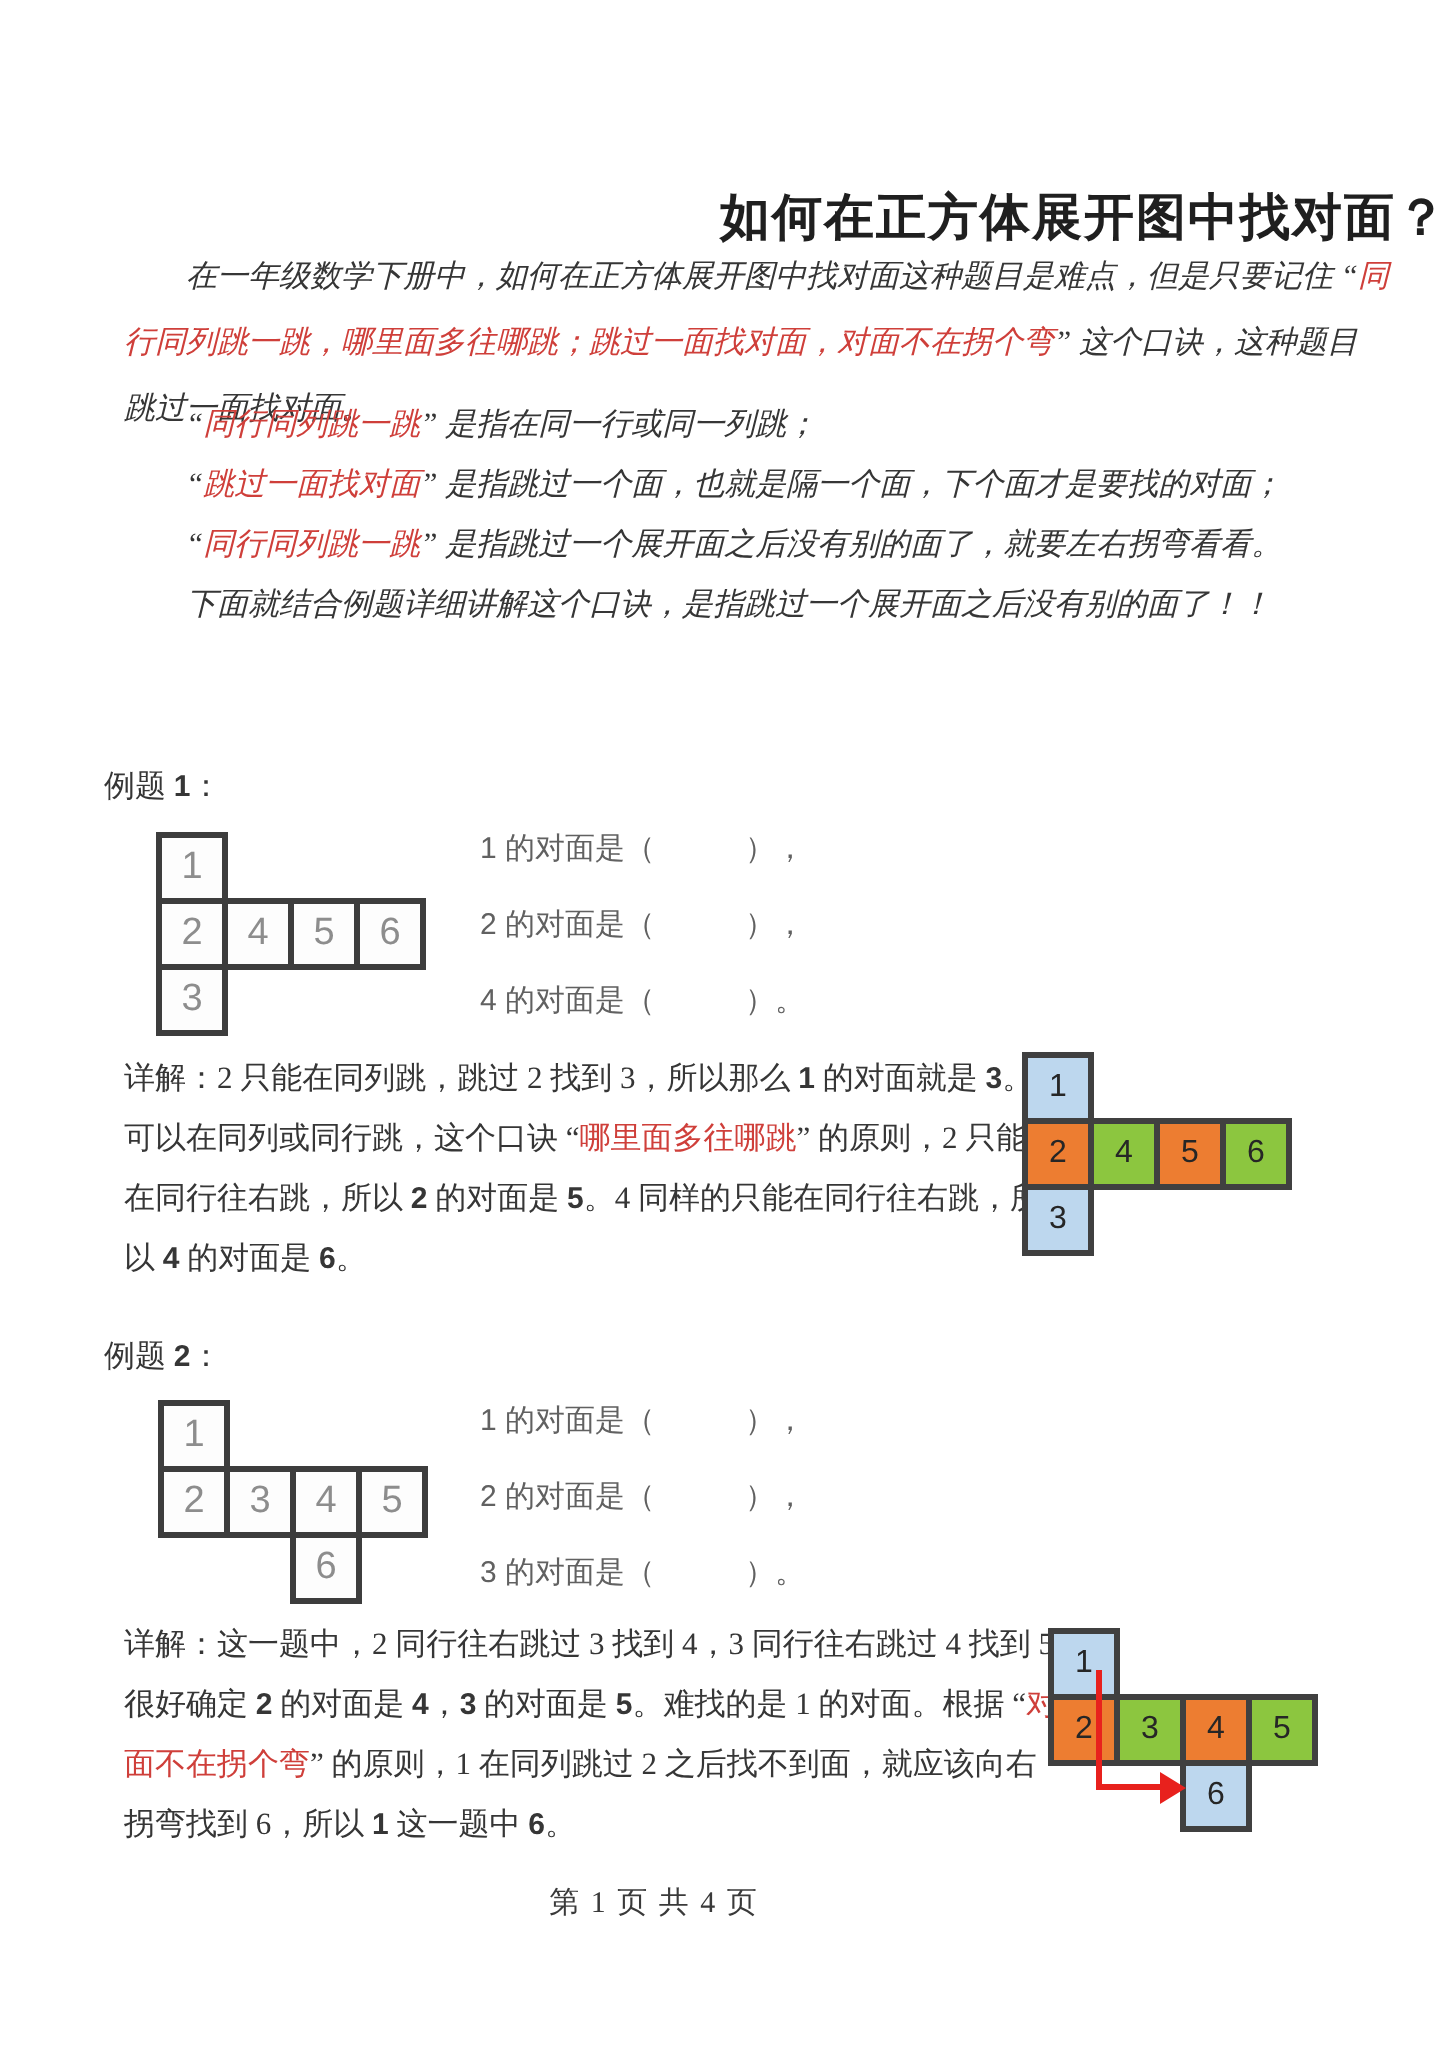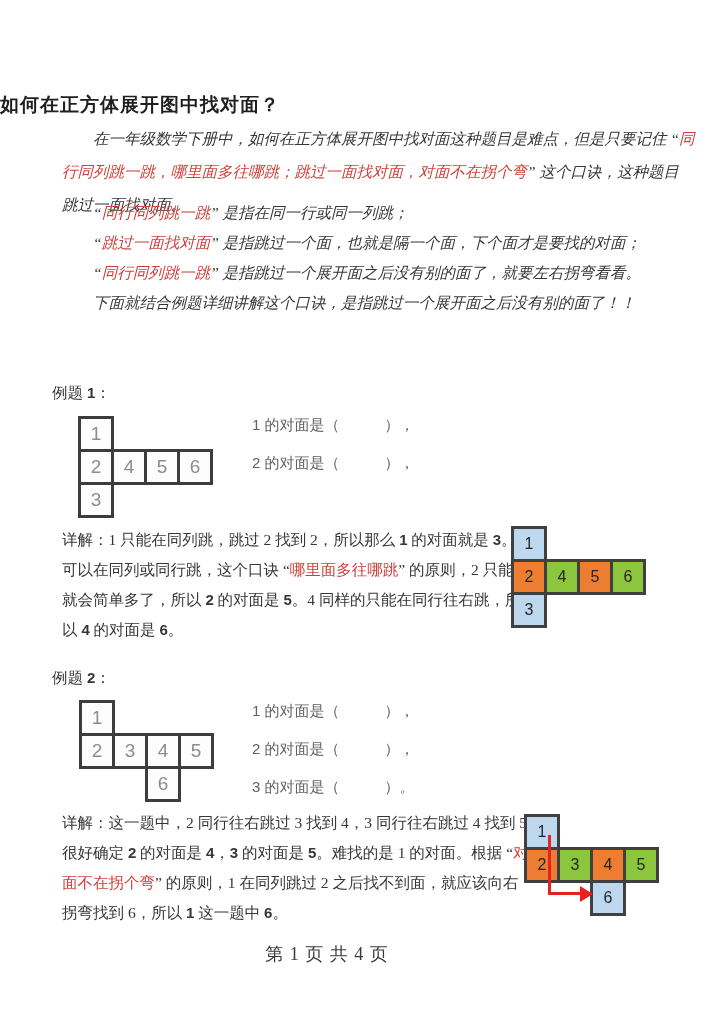--- a/index.html
+++ b/index.html
@@ -2,50 +2,50 @@
 <html><head>
 <meta charset="utf-8">
 <style>
   html,body{margin:0;padding:0;}
   body{
     width:724px;height:1024px;background:#ffffff;position:relative;
     font-family:"Liberation Serif","DejaVu Serif",serif;
     color:#333;overflow:hidden;
   }
   .title{
-    position:absolute;left:0;top:92px;width:724px;text-align:left;
+    position:absolute;left:0;top:92px;width:724px;text-align:right;
     font-family:"Liberation Sans","DejaVu Sans",sans-serif;
-    font-size:19px;font-weight:700;color:#1f1f1f;letter-spacing:1px;margin:0;
+    font-size:25px;font-weight:700;color:#1f1f1f;letter-spacing:1px;margin:0;
   }
   .para{position:absolute;left:62px;width:610px;font-size:15.5px;color:#363636;}
   .para .line{white-space:nowrap;}
   .intro .line{height:33px;line-height:33px;}
   .rules .line{height:30px;line-height:30px;}
   .explain .line{height:30px;line-height:30px;}
   .red{color:#cf3f3a;}
   .b{font-weight:700;font-family:"Liberation Sans","DejaVu Sans",sans-serif;font-size:15px;}
   .ex-heading{position:absolute;left:52px;font-size:15.5px;color:#363636;white-space:nowrap;}
   .questions{position:absolute;font-family:"Liberation Sans","DejaVu Sans",sans-serif;
     font-size:15px;color:#616161;}
-  .questions .q{height:38px;line-height:38px;white-space:nowrap;margin-left:12px;}
+  .questions .q{height:38px;line-height:38px;white-space:nowrap;}
   .net{position:absolute;}
   .cell{
     position:absolute;width:36px;height:36px;box-sizing:border-box;
     border:3px solid #404040;background:#fdfdfd;
     display:flex;align-items:center;justify-content:center;
     font-family:"Liberation Sans","DejaVu Sans",sans-serif;
   }
   .net-problem .cell{border-color:#3d3d3d;color:#8d8d8d;font-size:19px;}
   .net-answer .cell{color:#262626;font-size:16px;}
   .arrow-v,.arrow-h{position:absolute;z-index:5;}
   .arrow-head{position:absolute;z-index:5;width:0;height:0;
     border-top:8px solid transparent;border-bottom:8px solid transparent;}
   .footer{
     position:absolute;left:0;top:942px;width:654px;text-align:center;
-    font-size:18px;color:#3a3a3a;letter-spacing:1px;
+    font-size:15px;color:#3a3a3a;letter-spacing:1px;
   }
 </style>
 </head>
 <body>
 
 <div>
 
   <h1 class="title">如何在正方体展开图中找对面？</h1>
 
   <div class="para intro" style="top:122px;font-style:italic;">
@@ -70,26 +70,27 @@
       <div class="cell" style="left: 0px; top: 33px;">2</div>
       <div class="cell" style="left: 33px; top: 33px;">4</div>
       <div class="cell" style="left: 66px; top: 33px;">5</div>
       <div class="cell" style="left: 99px; top: 33px;">6</div>
       <div class="cell" style="left: 0px; top: 66px;">3</div>
     </div>
 
   <div class="questions" style="left:240px;top:406px;">
     <div class="q">1 的对面是（　　　），</div>
     <div class="q">2 的对面是（　　　），</div>
+    <div class="q">4 的对面是（　　　）。</div>
   </div>
 
   <div class="para explain" style="top:525px;width:460px;">
-      <div class="line"><span>详解：1 只能在同列跳，跳过 2 找到 2，所以那么 </span><span class="b">1</span><span> 的对面就是 </span><span class="b">3</span><span>。2</span></div>
+      <div class="line"><span>详解：2 只能在同列跳，跳过 2 找到 3，所以那么 </span><span class="b">1</span><span> 的对面就是 </span><span class="b">3</span><span>。2</span></div>
       <div class="line"><span>可以在同列或同行跳，这个口诀 “</span><span class="red">哪里面多往哪跳</span><span>” 的原则，2 只能</span></div>
-      <div class="line"><span>就会简单多了，所以 </span><span class="b">2</span><span> 的对面是 </span><span class="b">5</span><span>。4 同样的只能在同行往右跳，所</span></div>
+      <div class="line"><span>在同行往右跳，所以 </span><span class="b">2</span><span> 的对面是 </span><span class="b">5</span><span>。4 同样的只能在同行往右跳，所</span></div>
       <div class="line"><span>以 </span><span class="b">4</span><span> 的对面是 </span><span class="b">6</span><span>。</span></div>
     </div>
 
   <div class="net net-answer" style="left:511px;top:526px;width:135px;height:102px;">
       <div class="cell" style="left: 0px; top: 0px; background: rgb(189, 215, 238);">1</div>
       <div class="cell" style="left: 0px; top: 33px; background: rgb(237, 125, 49);">2</div>
       <div class="cell" style="left: 33px; top: 33px; background: rgb(140, 198, 63);">4</div>
       <div class="cell" style="left: 66px; top: 33px; background: rgb(237, 125, 49);">5</div>
       <div class="cell" style="left: 99px; top: 33px; background: rgb(140, 198, 63);">6</div>
       <div class="cell" style="left: 0px; top: 66px; background: rgb(189, 215, 238);">3</div>

